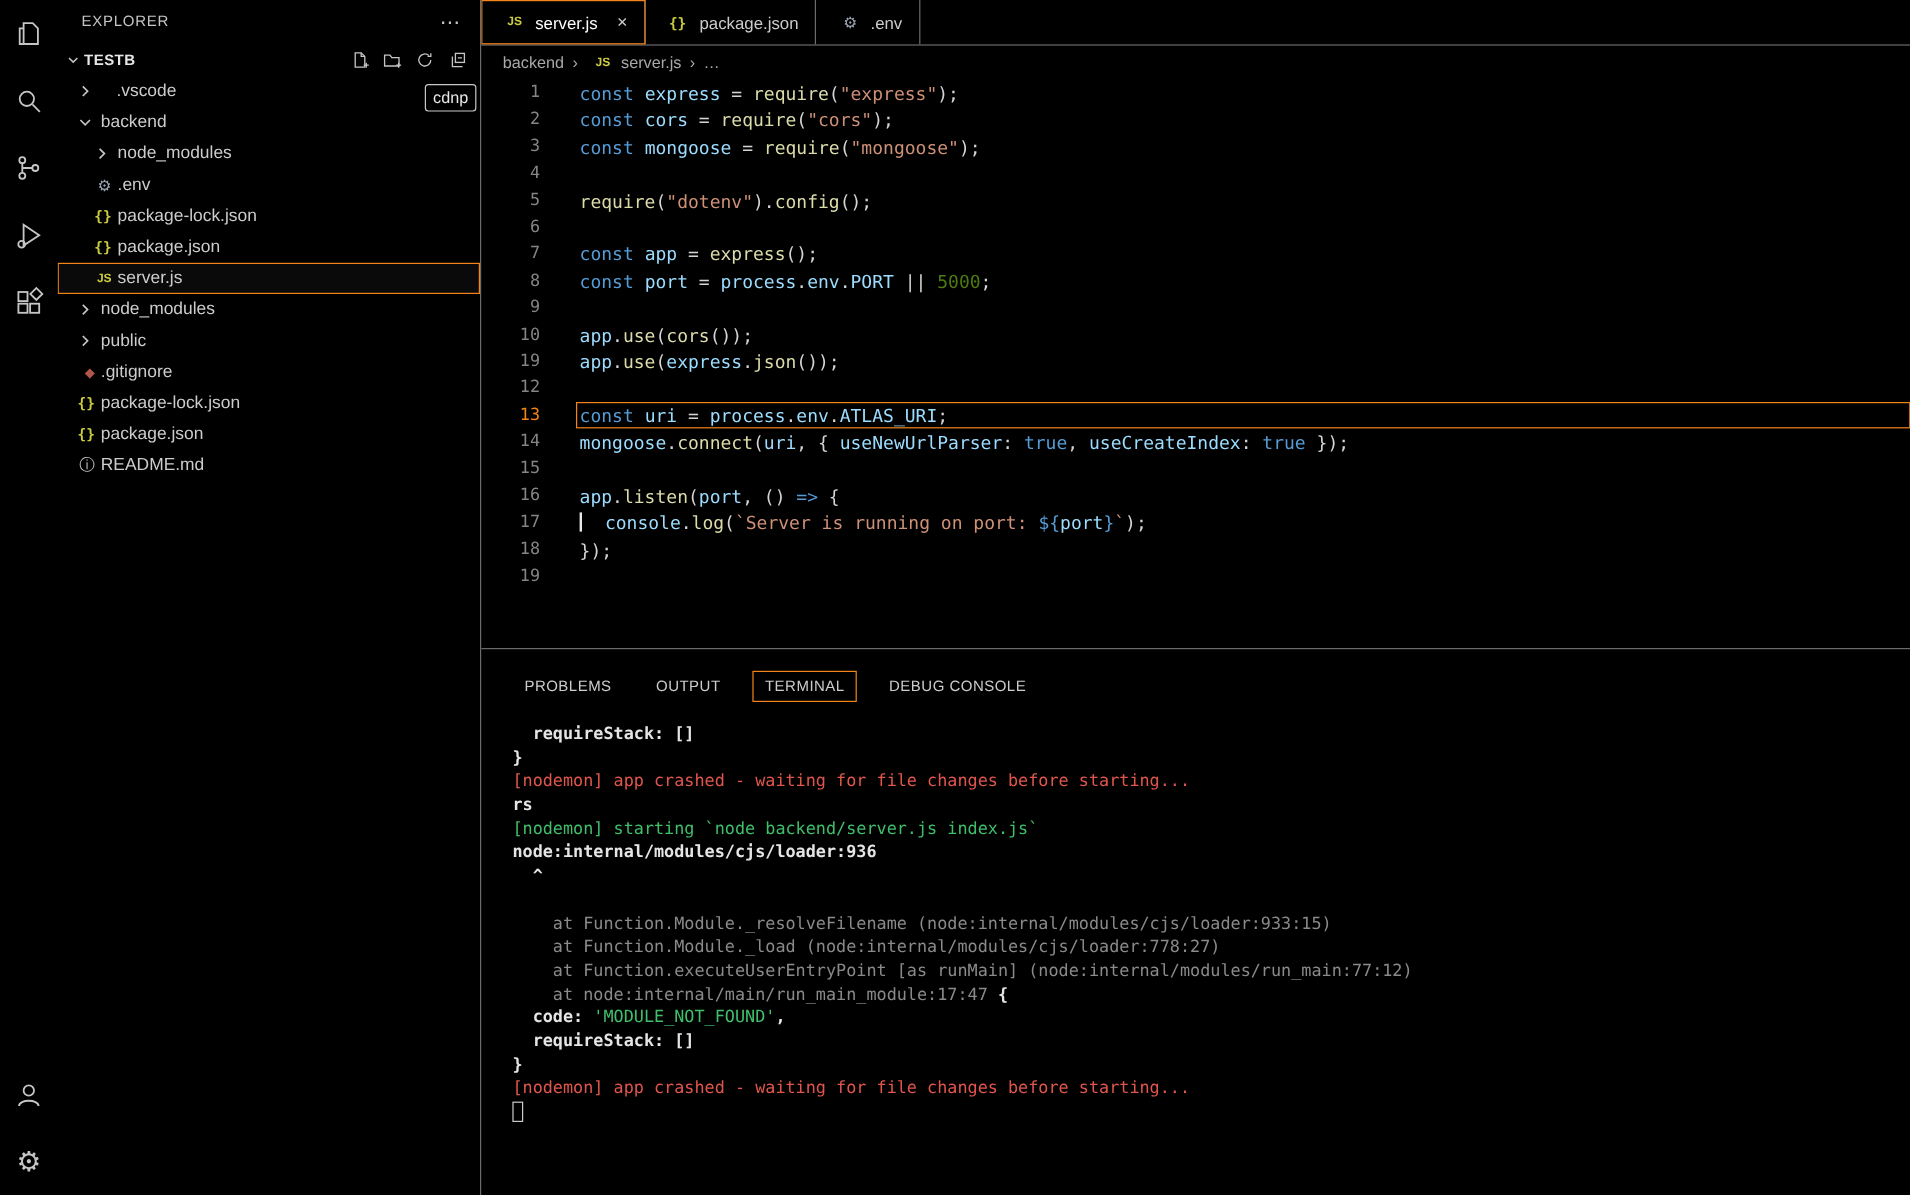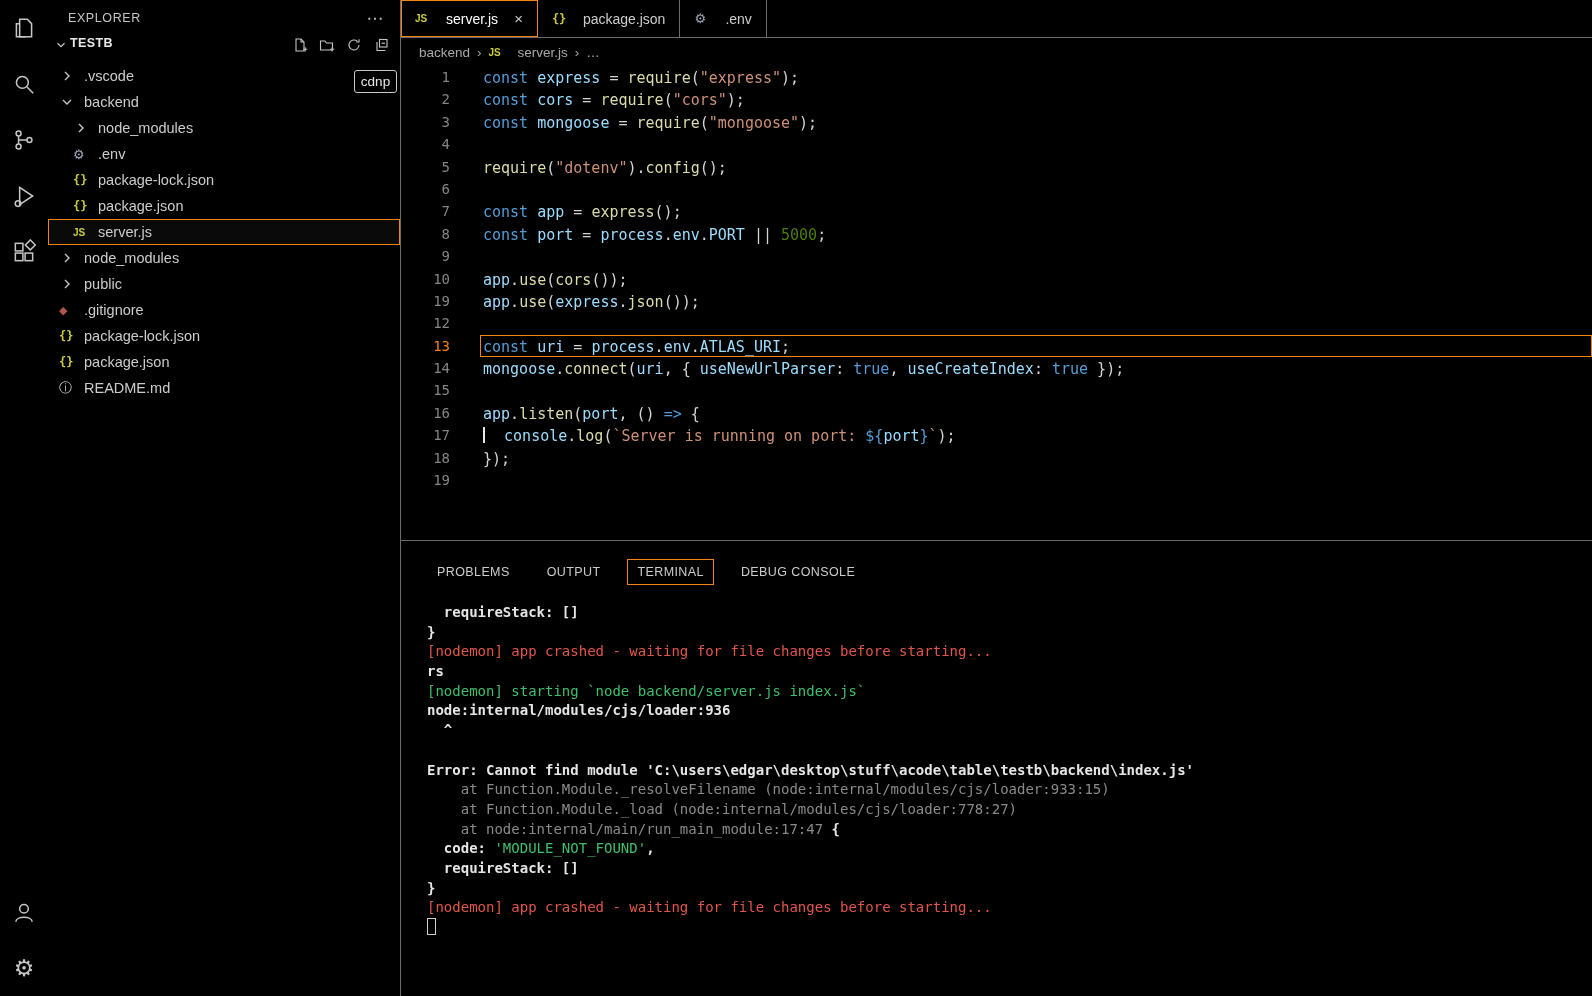--- a/index.html
+++ b/index.html
@@ -4,26 +4,26 @@
 <style>
 *{margin:0;padding:0;box-sizing:border-box}
 html,body{width:1592px;height:996px;background:#000;overflow:hidden;font-family:"Liberation Sans",sans-serif}
 .root{display:flex;width:1592px;height:996px}
 .activity-bar{width:48px;flex:none;display:flex;flex-direction:column;align-items:center;position:relative;background:#000}
 .ab-icon{width:48px;height:56px;display:flex;align-items:center;justify-content:center;cursor:pointer;color:#c5c5c5}
 .ab-bottom{position:absolute;bottom:0;left:0;width:48px}
 .sidebar{width:353px;flex:none;background:#000;position:relative;border-right:1px solid #6b6b6b;color:#ccc;overflow:hidden}
 .sb-header{height:36px;display:flex;align-items:center;justify-content:space-between;padding:0 16px 0 20px;font-size:12.5px;letter-spacing:.6px;color:#c5c5c5}
 .sb-more{font-size:17px;cursor:pointer;color:#c5c5c5}
-.sb-section{height:27px;display:flex;align-items:flex-start;padding:0 10px 0 4px;font-weight:bold;font-size:12.5px;letter-spacing:.4px;color:#e7e7e7}
+.sb-section{height:27px;display:flex;align-items:center;padding:0 10px 0 4px;font-weight:bold;font-size:12.5px;letter-spacing:.4px;color:#e7e7e7}
 .sb-tools{margin-left:auto;display:flex;gap:9px}
 .sb-tool{width:18px;height:18px;display:flex;align-items:center;justify-content:center;cursor:pointer}
 .trow{height:26px;display:flex;align-items:center;font-size:14.5px;color:#ccc;cursor:pointer;border:1px solid transparent}
 .trow.sel{border-color:#f38518;background:#0a0a0a}
-.ticon{width:20px;height:18px;display:inline-flex;align-items:center;justify-content:flex-start;margin-right:5px;flex:none}
+.ticon{width:20px;height:18px;display:inline-flex;align-items:center;justify-content:flex-end;margin-right:5px;flex:none}
 .ic-braces{color:#cbcb41;font-weight:bold;font-size:12px;font-family:"DejaVu Sans Mono",monospace}
 .ic-js{color:#cbcb41;font-weight:bold;font-size:10px}
 .ic-gear{color:#9da5b4;font-size:13px}
 .ic-git{color:#b1574a;font-size:11px}
 .ic-info{color:#c5c5c5;font-size:13px}
 .keystroke{position:absolute;left:306px;top:70px;min-width:43px;height:23px;border:1px solid #c8c8c8;border-radius:3px;background:#000;color:#e8e8e8;font-size:13.5px;display:flex;align-items:center;justify-content:center;z-index:5;padding:0 4px}
 .editor-col{flex:1;display:flex;flex-direction:column;min-width:0;background:#000}
 .tab-bar{height:38px;flex:none;display:flex;border-bottom:1px solid #6b6b6b}
 .etab{display:flex;align-items:center;padding:0 14px;gap:6px;font-size:14px;color:#ccc;border-right:1px solid #6b6b6b;cursor:pointer}
 .etab.active{color:#fff;outline:1px solid #f38518;outline-offset:-1px}
@@ -141,21 +141,21 @@
         <span class="sb-tool">
           <svg width="16" height="16" viewBox="0 0 16 16" fill="none" stroke="#c5c5c5" stroke-width="1.1">
               <rect x="6.5" y="2.5" width="7.5" height="7.5"></rect>
               <path d="M8.5 6.2h3.5"></path>
               <path d="M4 5v8.5h8.5"></path>
             </svg>
         </span>
       </div>
     </div>
     <div class="tree">
-        <div class="trow" style="padding-left: 10px;">
+        <div class="trow" style="padding-left: 10px; gap: 13px;">
           <span class="ticon">
             <svg width="16" height="16" viewBox="0 0 16 16" fill="none" stroke="#c5c5c5" stroke-width="1.4">
               <path d="M6 4l4 4-4 4"></path>
             </svg>
           </span>
           <span>.vscode</span>
         </div>
         <div class="trow" style="padding-left: 10px;">
           <span class="ticon">
             <svg width="16" height="16" viewBox="0 0 16 16" fill="none" stroke="#c5c5c5" stroke-width="1.4">
@@ -308,23 +308,23 @@
         </div>
       <div class="terminal">
           <div class="tl"><span class="t-wb">  requireStack: []</span></div>
           <div class="tl"><span class="t-wb">}</span></div>
           <div class="tl"><span class="t-red">[nodemon] app crashed - waiting for file changes before starting...</span></div>
           <div class="tl"><span class="t-wb">rs</span></div>
           <div class="tl"><span class="t-green">[nodemon] starting `node backend/server.js index.js`</span></div>
           <div class="tl"><span class="t-wb">node:internal/modules/cjs/loader:936</span></div>
           <div class="tl"><span class="t-wb">  ^</span></div>
           <div class="tl"></div>
-          <div class="tl"><span class="t-wb">Error: Cannot find module 'C:\users\edgar\desktop\stuff\acode\table\testb\backend\index.js'</span></div>
           <div class="tl"><span class="t-gray">    at Function.Module._resolveFilename (node:internal/modules/cjs/loader:933:15)</span></div>
           <div class="tl"><span class="t-gray">    at Function.Module._load (node:internal/modules/cjs/loader:778:27)</span></div>
+          <div class="tl"><span class="t-gray">    at Function.executeUserEntryPoint [as runMain] (node:internal/modules/run_main:77:12)</span></div>
           <div class="tl"><span class="t-gray">    at node:internal/main/run_main_module:17:47 </span><span class="t-wb">{</span></div>
           <div class="tl"><span class="t-wb">  code: </span><span class="t-green">'MODULE_NOT_FOUND'</span><span class="t-wb">,</span></div>
           <div class="tl"><span class="t-wb">  requireStack: []</span></div>
           <div class="tl"><span class="t-wb">}</span></div>
           <div class="tl"><span class="t-red">[nodemon] app crashed - waiting for file changes before starting...</span></div>
           <div class="tl"><span class="tcursor"></span></div>
         </div>
     </div>
   </div>
 

